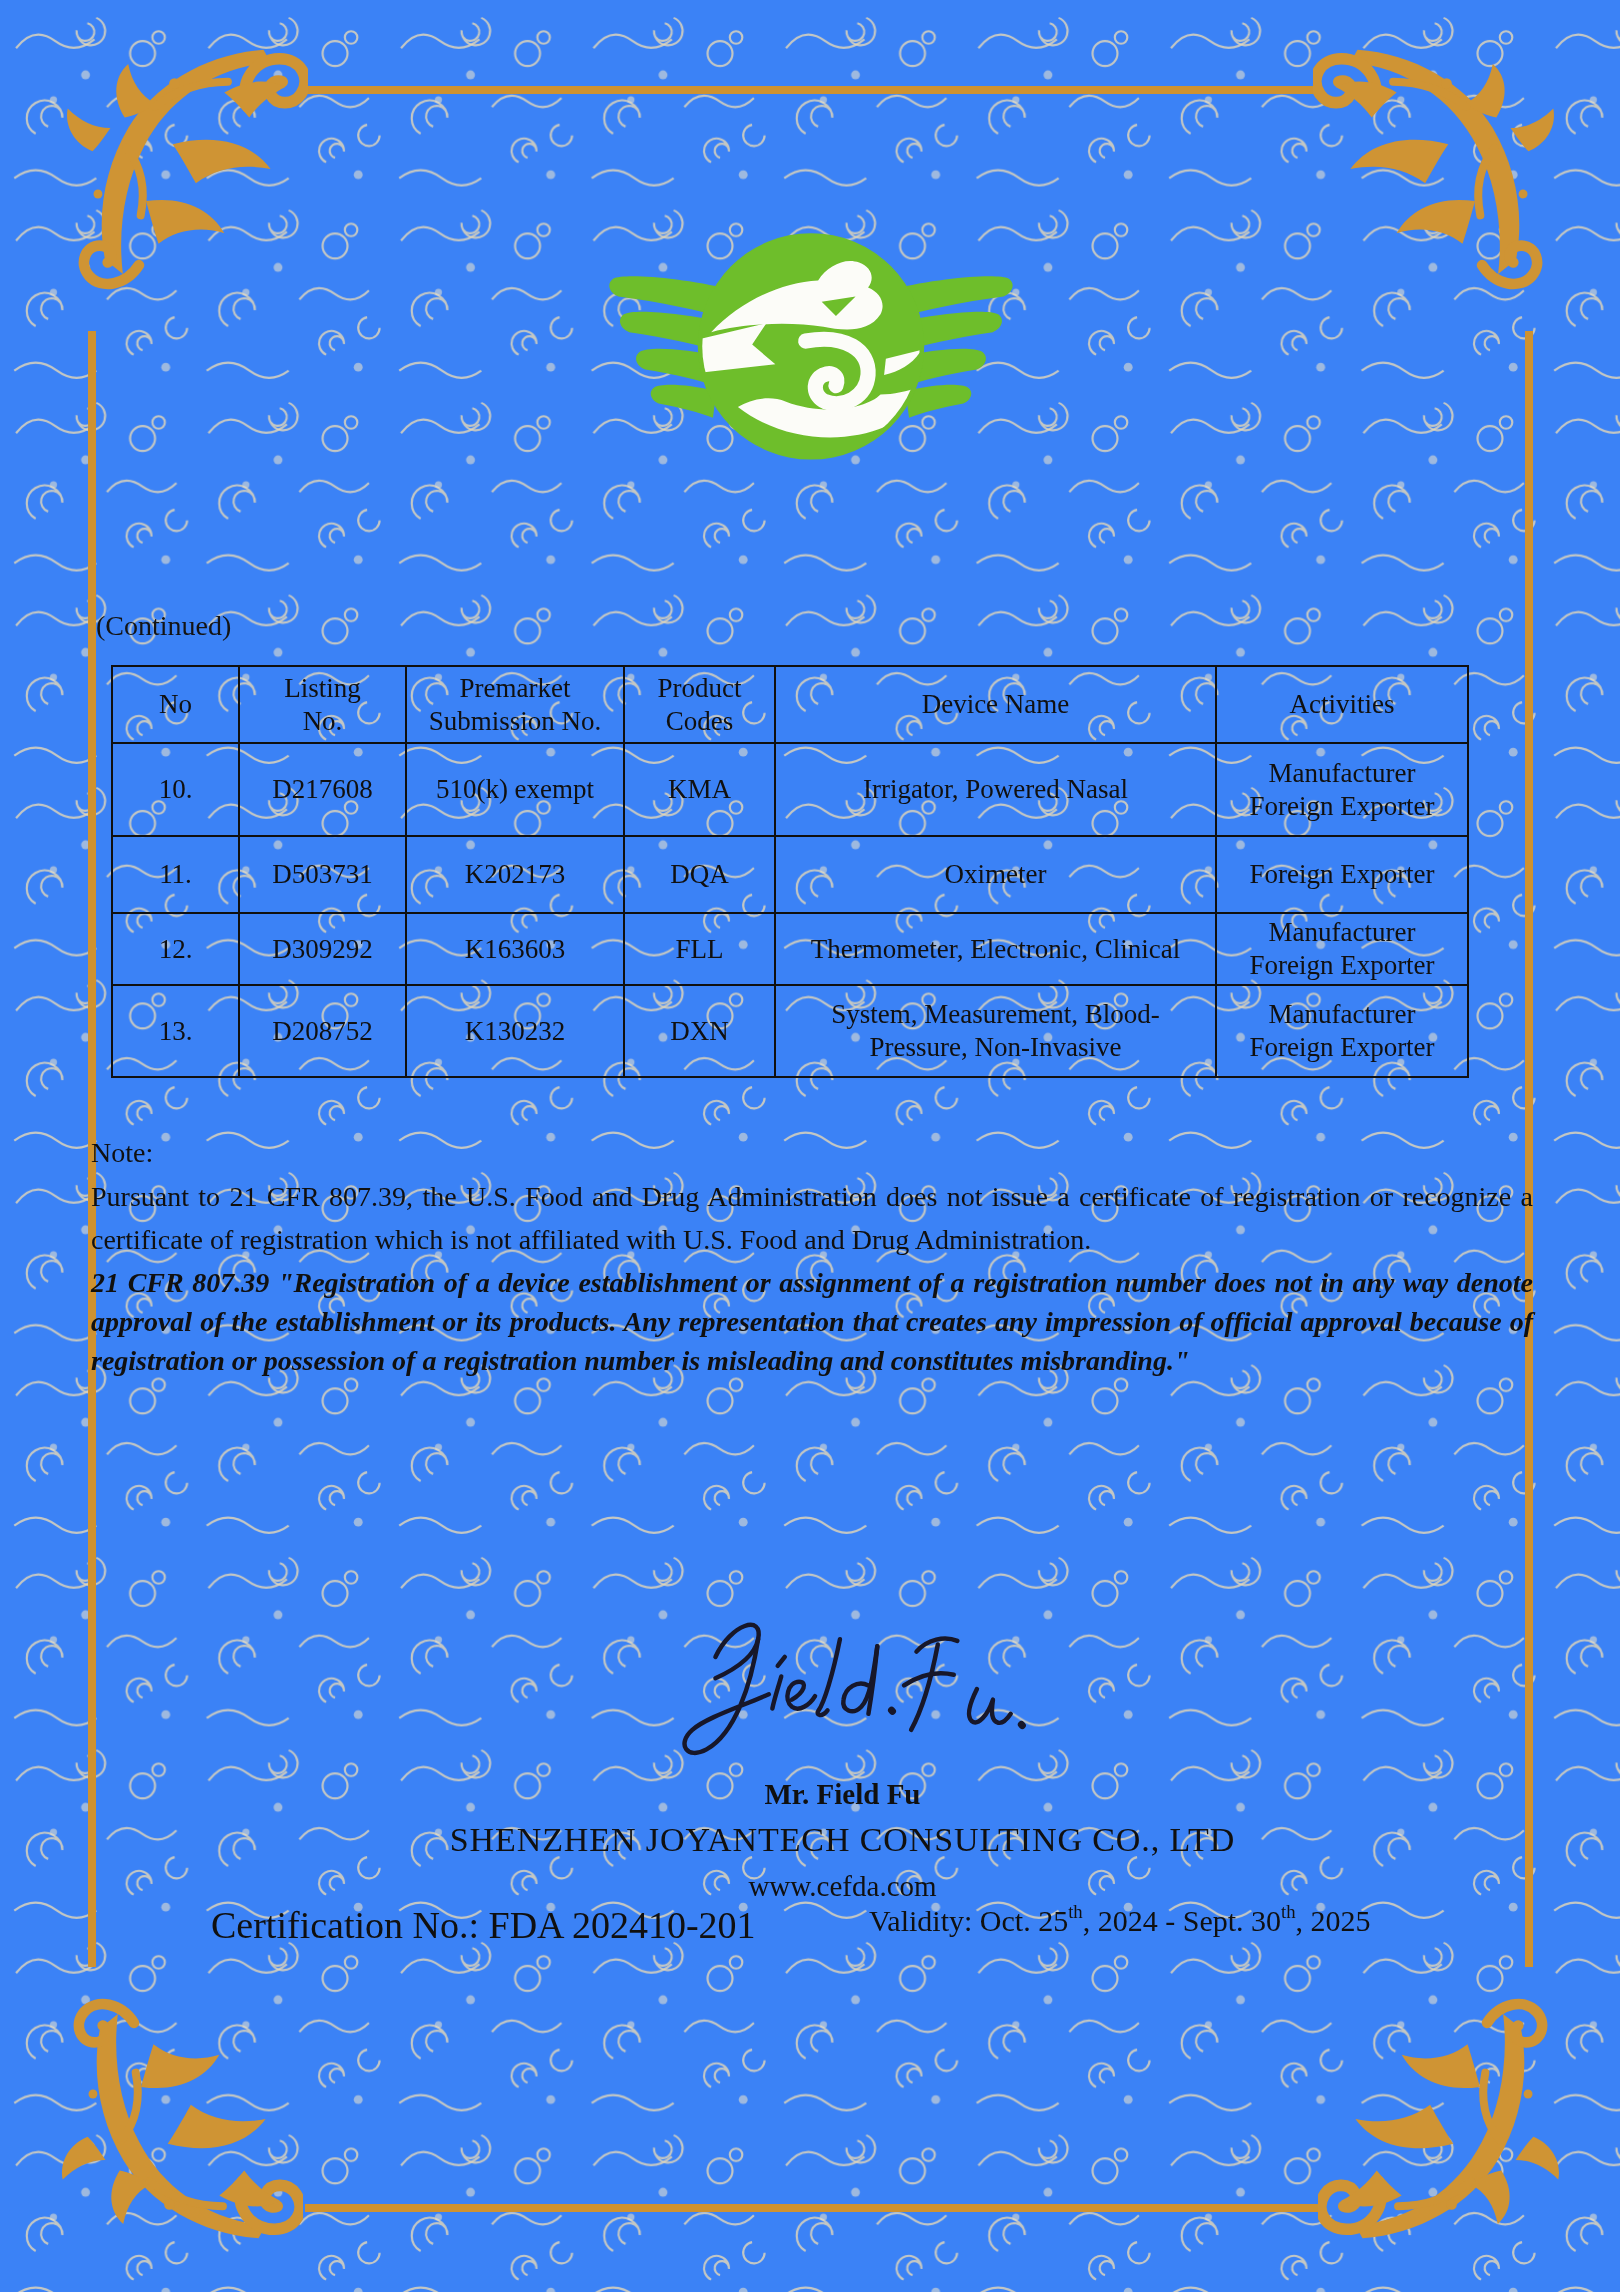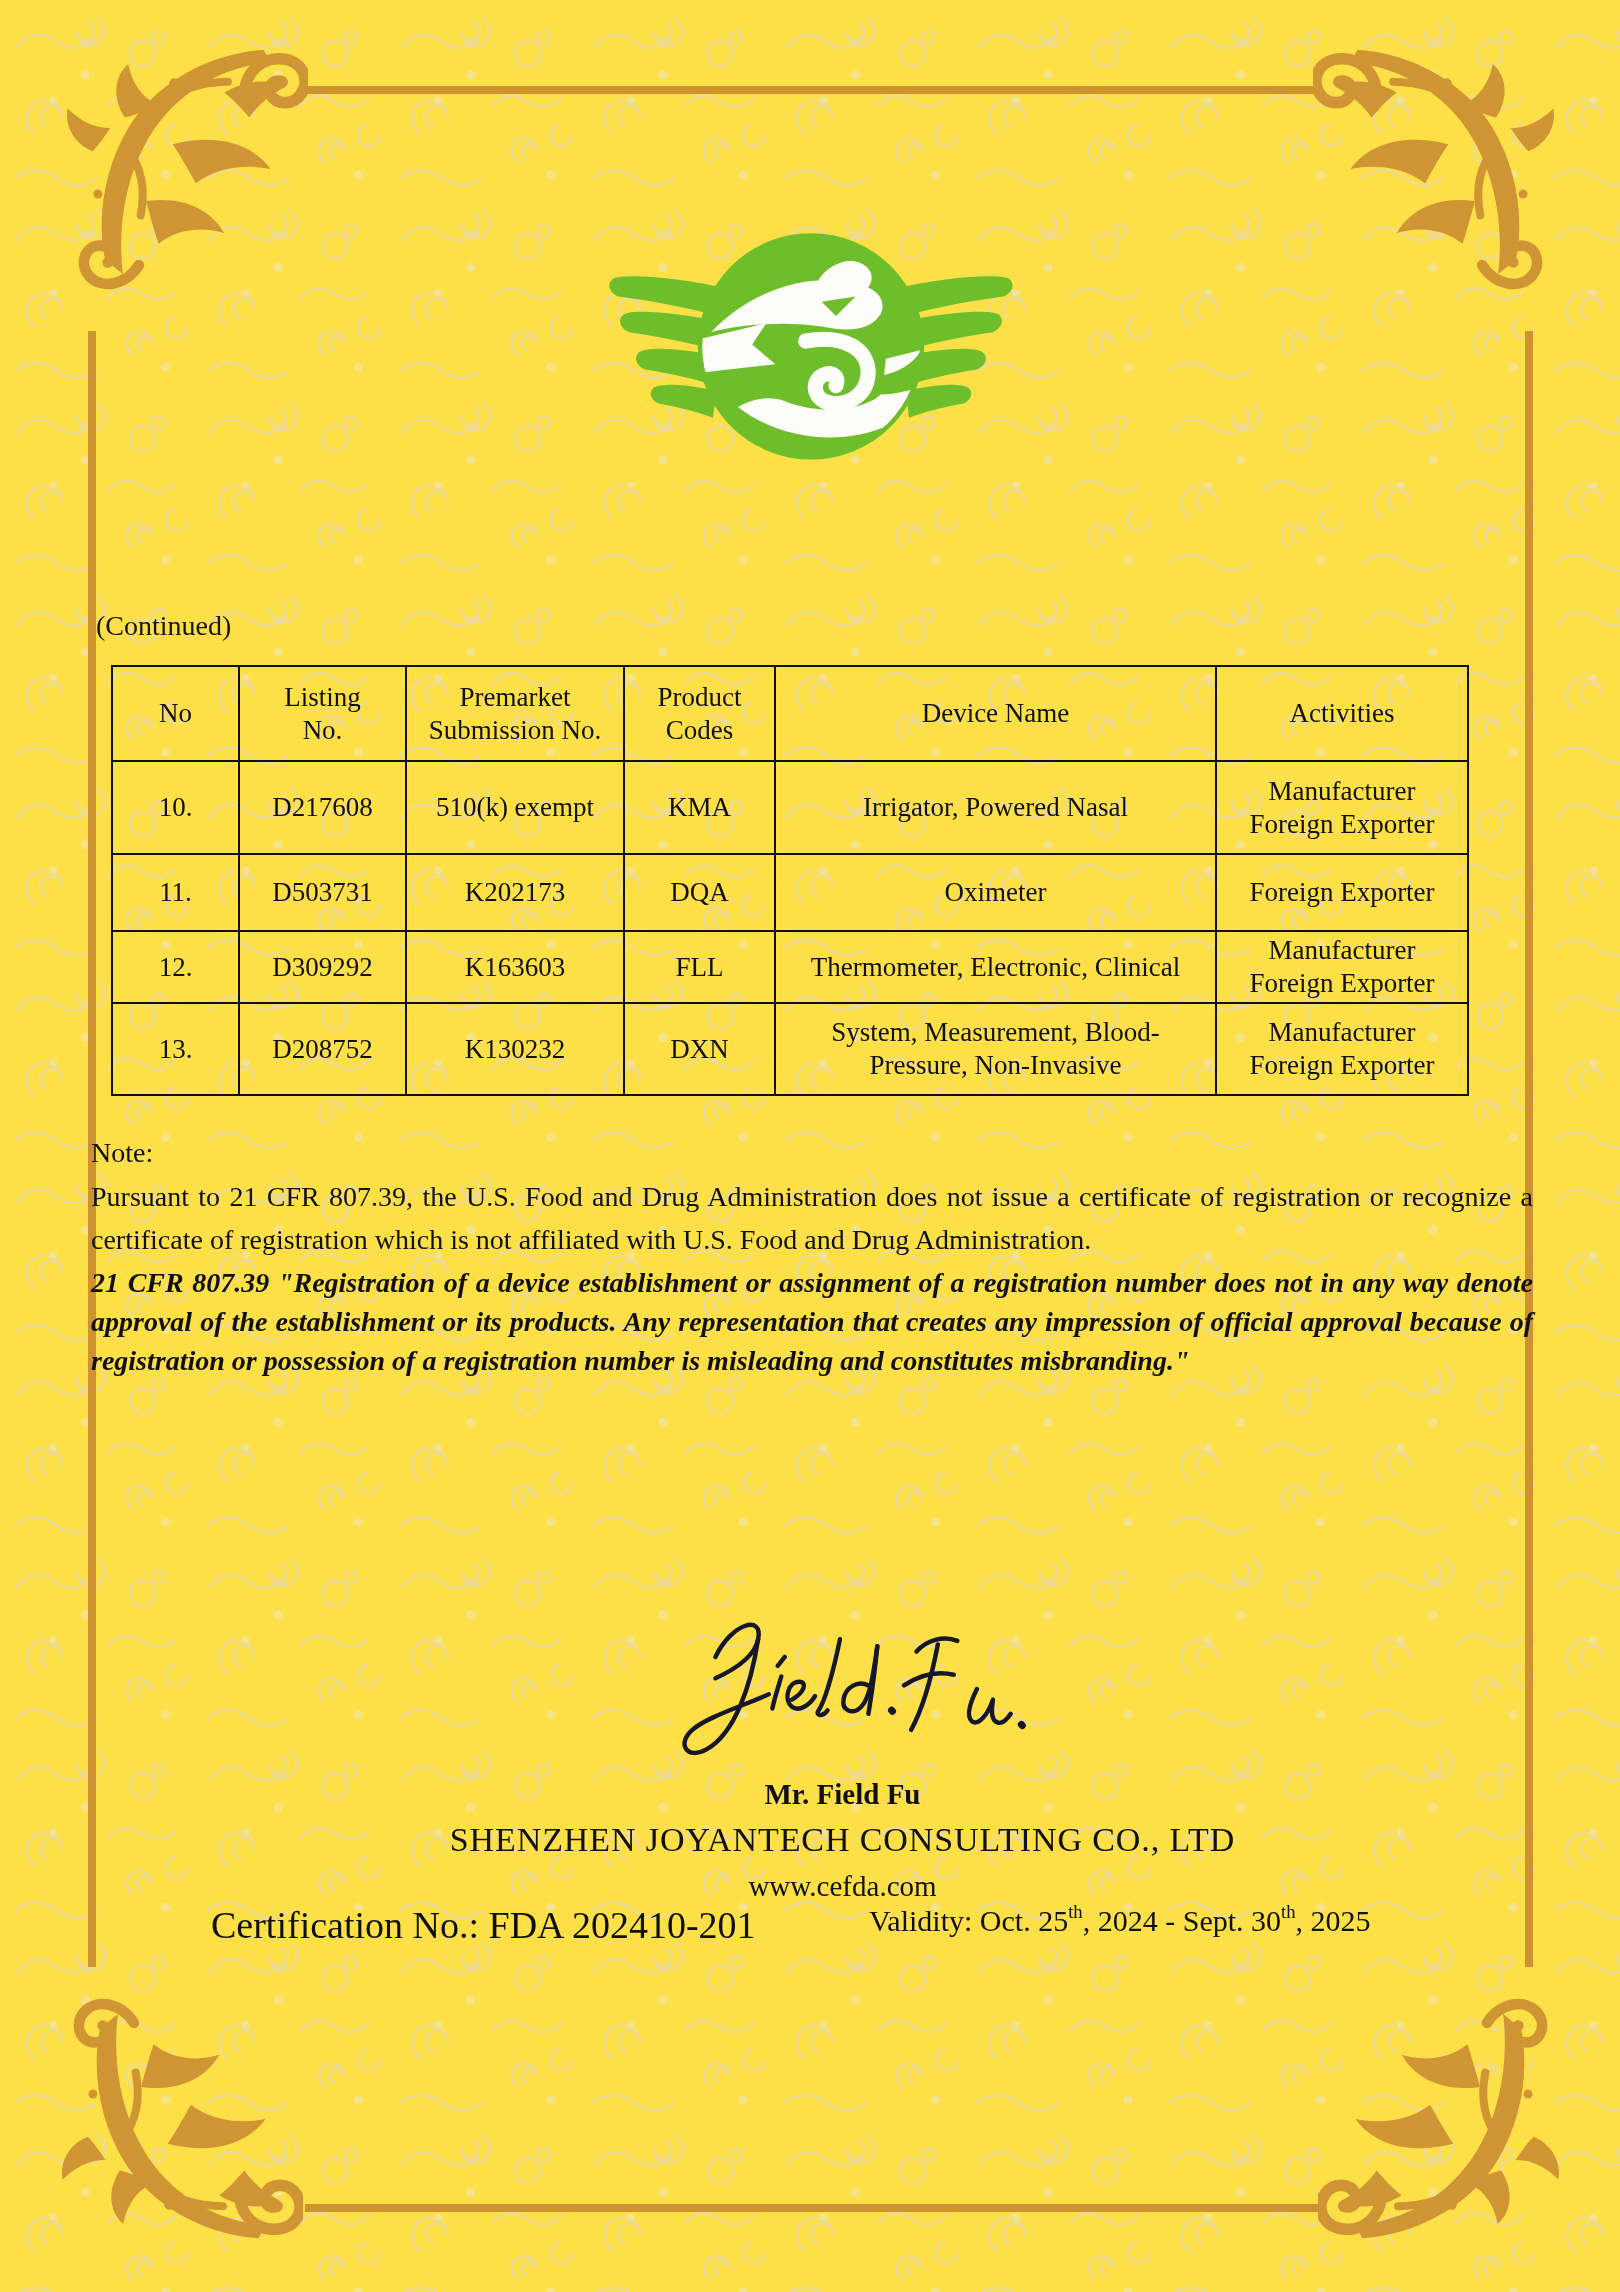--- a/index.html
+++ b/index.html
@@ -1,20 +1,20 @@
 <!DOCTYPE html>
 <html style="--frame-gold: #CE9230; --ornament-gold: #CF9434; --logo-green: #6EBE2B;font-size:14.3px"><head>
 <meta charset="utf-8">
 <style>
   html,body{margin:0;padding:0;background:#ffffff;}
   .page{
     position:relative;
     width:1621px;height:2293px;
     margin:0 auto;
-    background:#fde047;
+    background:#3b82f6;
     overflow:hidden;
     font-family:"Liberation Serif","DejaVu Serif",serif;
     color:#141414;
   }
   .bg-svg{position:absolute;left:0;top:0;width:100%;height:100%;}
   .pat{stroke:#E6D8B6;fill:none;stroke-width:2.4;opacity:.8;}
   .patf{fill:#EFE5CC;stroke:none;opacity:.55;}
 
   .frame-line{position:absolute;background:var(--frame-gold,#CE9230);}
   .corner{position:absolute;width:267px;height:267px;}
@@ -145,21 +145,21 @@
   <table class="reg-table">
     <colgroup>
       <col style="width:127px">
         <col style="width:167px">
         <col style="width:218px">
       <col style="width:151px">
         <col style="width:441px">
         <col style="width:252px">
     </colgroup>
     <thead>
-      <tr style="height:95px;">
+      <tr style="height:77px;">
         <th>No</th>
         <th>Listing
 No.</th>
         <th>Premarket
 Submission No.</th>
         <th>Product
 Codes</th>
         <th>Device Name</th>
         <th>Activities</th>
       </tr>

